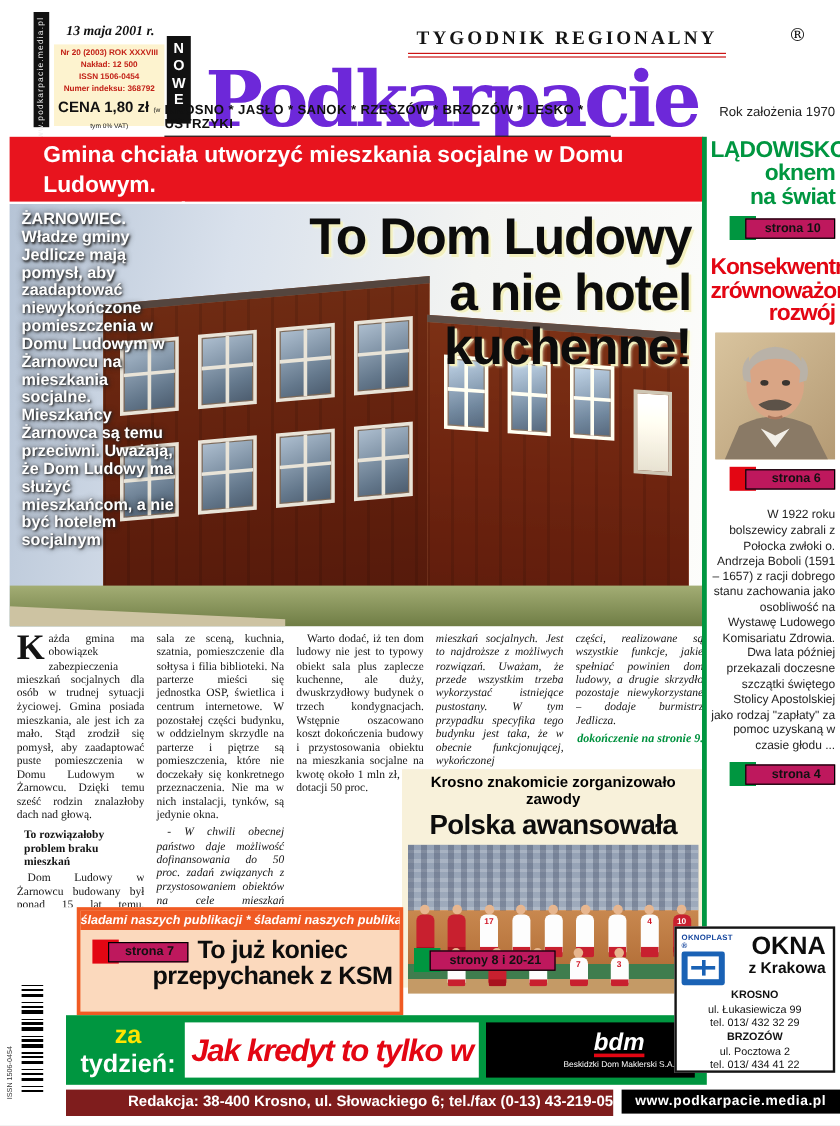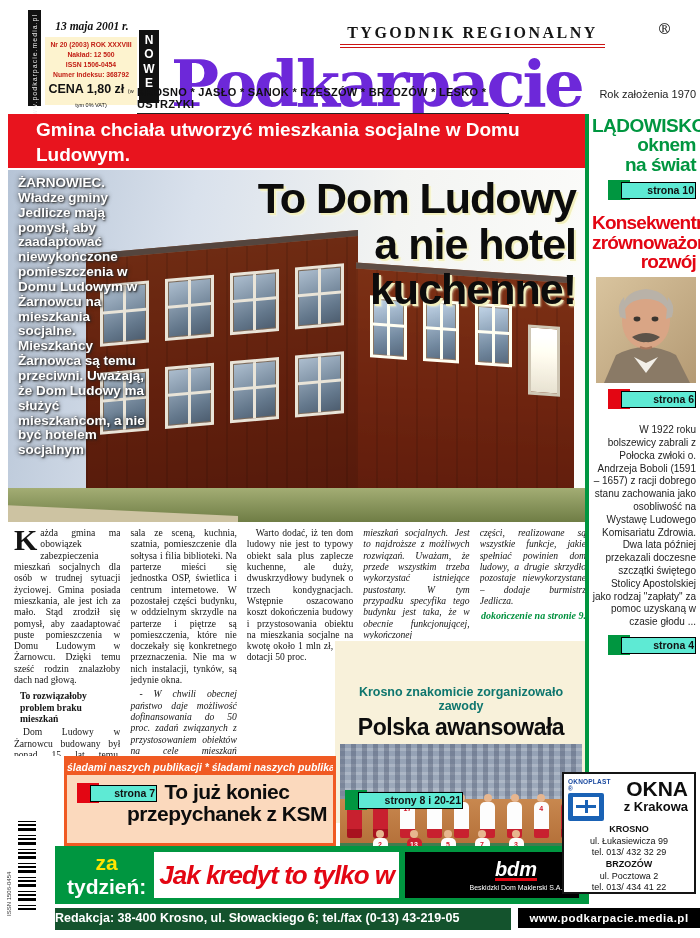--- a/index.html
+++ b/index.html
@@ -62,21 +62,21 @@
   .col p{margin:0 0 3px 0;}
   .col .indent{text-indent:9px;}
   .it{font-style:italic;}
   .dropcap{float:left;font:700 30px/0.82 "Liberation Serif",serif;margin:1px 3px 0 0;}
   .subhead{font-weight:700;text-align:left;margin:5px 0 2px 6px !important;}
   #col4,#col5{max-height:112px;}
   .cont{color:#00913e;font:700 italic 10px "Liberation Serif",serif;text-align:right;margin-top:4px !important;}
 
   
   #sports{left:335px;top:641px;width:252px;height:182px;background:#f8f1da;padding:4px 5px;box-sizing:border-box;}
-  #sports .kick{color:#0f766e;font:700 12.5px "Liberation Sans",sans-serif;text-align:center;margin-top:40px;}
+  #sports .kick{color:#000000;font:700 12.5px "Liberation Sans",sans-serif;text-align:center;}
   #sports .head{color:#0d0d0d;font:900 23px "Liberation Sans",sans-serif;text-align:center;letter-spacing:-.5px;margin-top:1px;}
   #teamphoto{position:relative;margin-top:3px;height:124px;overflow:hidden;
      background:
        linear-gradient(#93a0b4 0%,#9fabbc 44%,#c8884f 44%,#b5713a 80%,#3f7d4e 80%,#3f7d4e 90%,#c49a66 90%);}
   #teamphoto:before{content:"";position:absolute;left:0;top:0;right:0;height:44%;
        background:repeating-linear-gradient(90deg,rgba(60,70,95,.35) 0 5px,transparent 5px 11px),
                   repeating-linear-gradient(0deg,rgba(255,255,255,.18) 0 3px,transparent 3px 8px);}
   .row-back{position:absolute;left:4px;right:4px;bottom:30px;display:flex;justify-content:space-between;}
   .row-front{position:absolute;left:30px;right:56px;bottom:6px;display:flex;justify-content:space-between;}
   .pl{position:relative;width:20px;}
@@ -86,22 +86,22 @@
   .row-front .pl .torso{height:24px;border-bottom:6px solid #c8202f;}
   .pl.red .torso{background:#c8202f;border-bottom-color:#a8121f;}
   .pl .num{position:absolute;left:0;right:0;top:3px;text-align:center;font:700 7px "Liberation Sans",sans-serif;color:#d01525;}
   .pl.red .num{color:#fff;}
   #sports .pages{position:absolute;left:10px;bottom:10px;height:17px;width:118px;}
 
   
   .strona{position:relative;height:17px;width:88px;margin:8px 0 4px auto;}
   .strona .sq{position:absolute;left:0;top:-2px;width:22px;height:20px;background:#009640;}
   .strona.redsq .sq{background:#e30613;}
-  .strona .bx{position:absolute;left:13px;right:0;top:0;bottom:0;border:1px solid #000;background:#5eead4;
-              font:700 10.5px/15px "Liberation Sans",sans-serif;text-align:right;padding-right:1px;color:#111;}
+  .strona .bx{position:absolute;left:13px;right:0;top:0;bottom:0;border:1px solid #000;background:#be185d;
+              font:700 10.5px/15px "Liberation Sans",sans-serif;text-align:right;padding-right:11px;color:#111;}
 
   
   #ksm{left:64px;top:756px;width:272px;height:90px;border:3px solid #f05a23;background:#fbd9bd;box-sizing:border-box;}
   #ksm .strip{height:16px;background:#f05a23;color:#fff;font:700 italic 10.5px/16px "Liberation Sans",sans-serif;
               text-align:center;white-space:nowrap;overflow:hidden;}
   #ksm .strona{position:absolute;left:10px;top:26px;margin:0;width:80px;}
   #ksm .head{position:absolute;left:60px;right:6px;top:22px;text-align:center;color:#0d0d0d;
              font:900 21px/1.05 "Liberation Sans",sans-serif;letter-spacing:-.5px;}
 
   
@@ -117,22 +117,22 @@
   #promo .lbl .za{color:#ffe400;font:900 21px "Liberation Sans",sans-serif;display:block;}
   #promo .lbl .ty{color:#fff;font:900 21px "Liberation Sans",sans-serif;display:block;}
   #promo .white{flex:1;background:#fff;height:46px;display:flex;align-items:center;justify-content:center;}
   #promo .white span{color:#e30613;font:900 italic 26px "Liberation Sans",sans-serif;letter-spacing:-1px;}
   #promo .black{width:126px;height:46px;background:#000;margin-left:6px;display:flex;flex-direction:column;
                 align-items:center;justify-content:center;padding-left:48px;}
   #promo .black .bdm{color:#fff;font:900 italic 20px "Liberation Sans",sans-serif;border-bottom:3px solid #e30613;line-height:.9;}
   #promo .black .sub{color:#fff;font:400 7px "Liberation Sans",sans-serif;margin-top:3px;}
 
   
-  #footleft{left:55px;top:908px;width:456px;height:22px;background:#14532d;color:#fff;
-            font:700 12.5px/20px "Liberation Sans",sans-serif;text-align:left;}
+  #footleft{left:55px;top:908px;width:456px;height:22px;background:#7f1d1d;color:#fff;
+            font:700 12.5px/20px "Liberation Sans",sans-serif;text-align:right;}
   #footright{left:518px;top:908px;width:182px;height:20px;background:#000;color:#fff;
              font:700 11.5px/20px "Liberation Sans",sans-serif;text-align:center;letter-spacing:.5px;}
 
   
   #divider{left:585px;top:114px;width:4px;height:790px;background:#009640;}
 
   
   #sidebar{left:592px;top:116px;width:104px;text-align:right;}
   .sb-title-g{color:#009640;font:900 19px/1.02 "Liberation Sans",sans-serif;letter-spacing:-.5px;}
   .sb-title-r{color:#e30613;font:900 19px/1.02 "Liberation Sans",sans-serif;letter-spacing:-.8px;}

